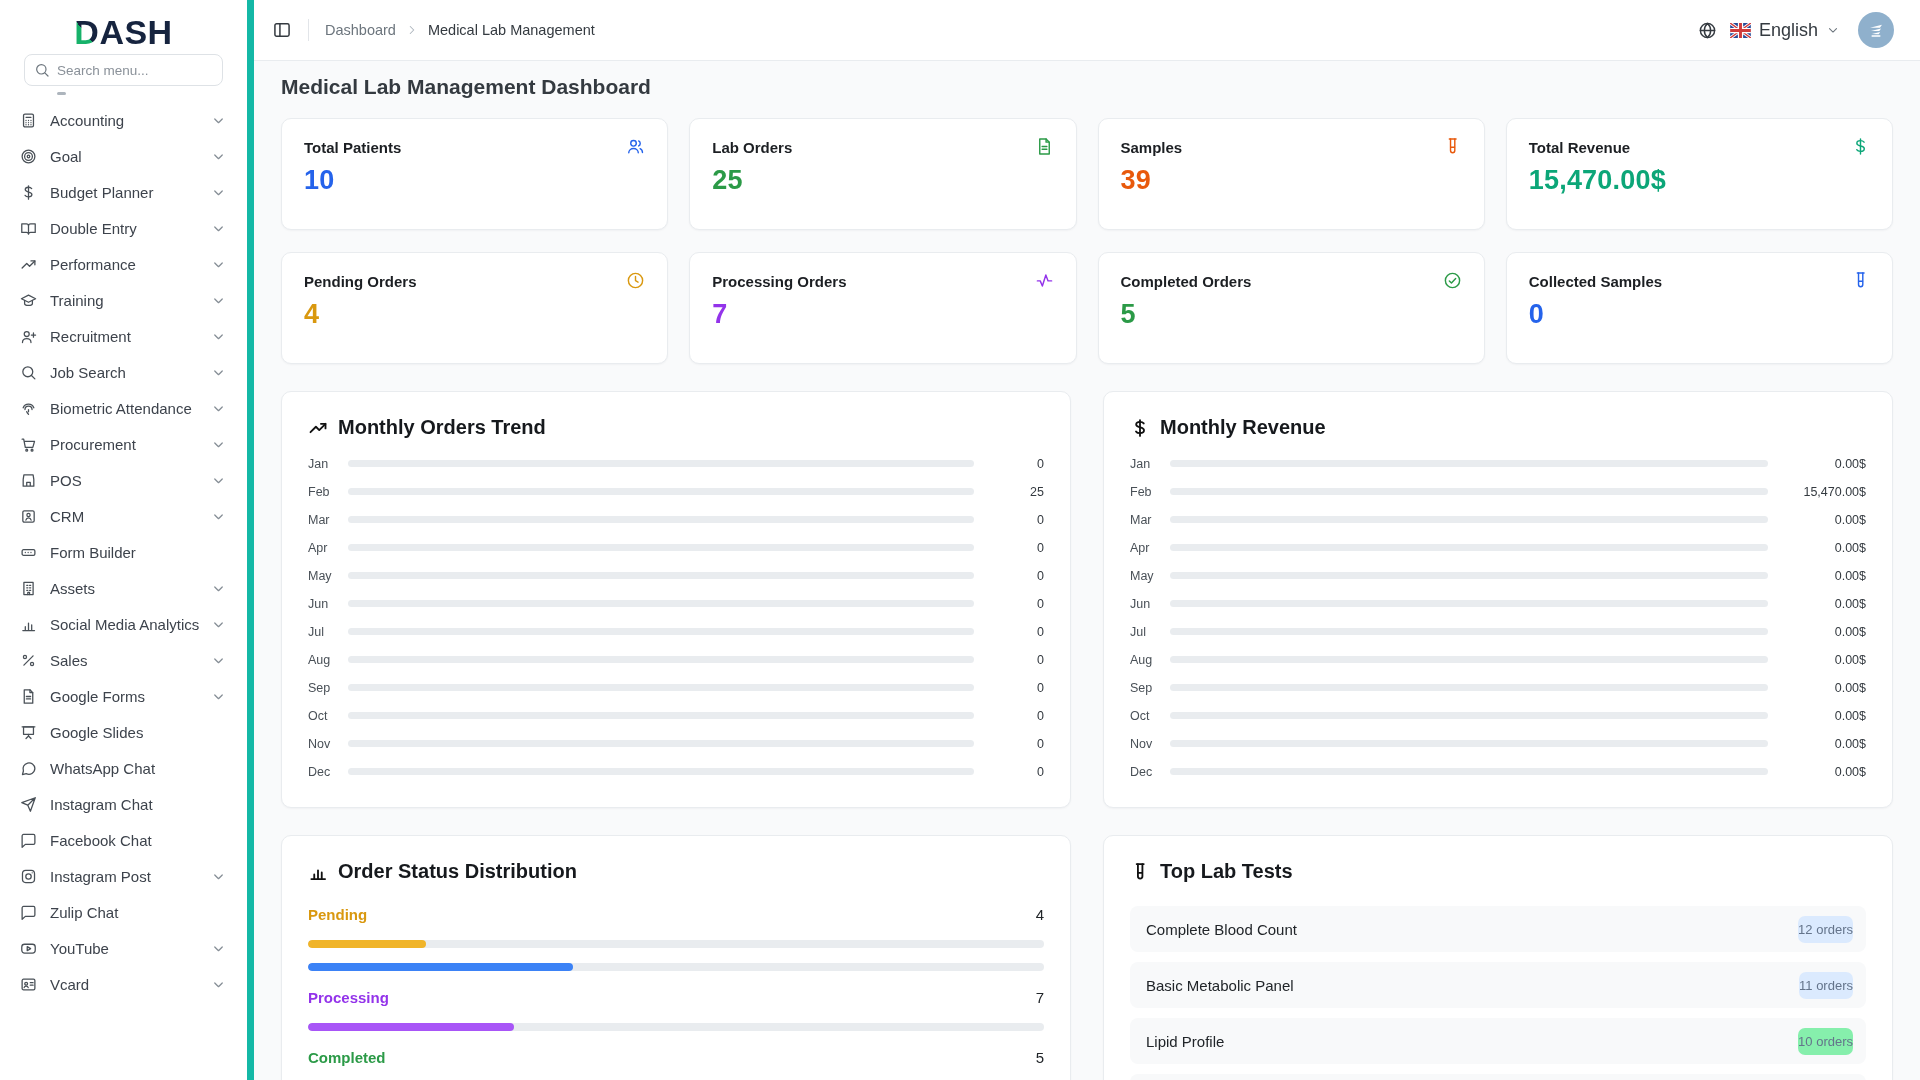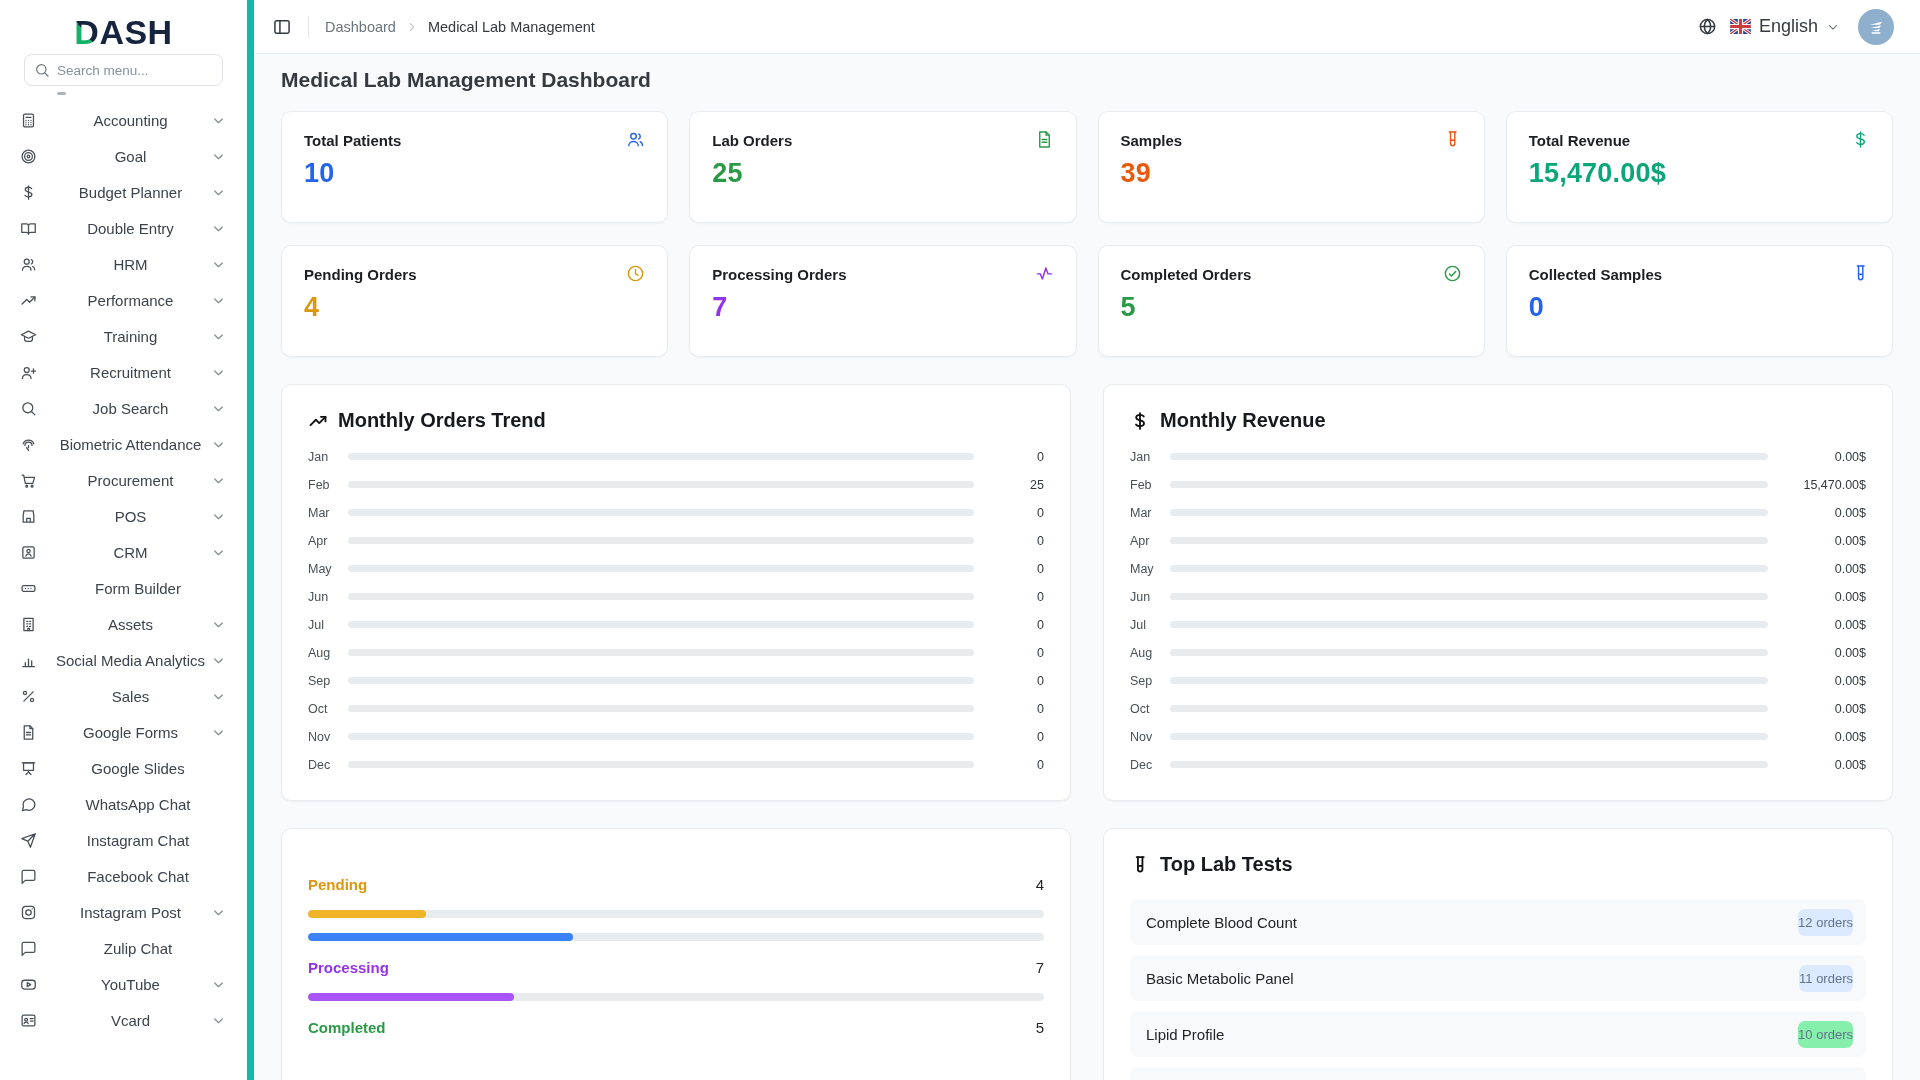--- a/index.html
+++ b/index.html
@@ -15,28 +15,28 @@
             background:linear-gradient(52deg,#17b26a 46%,#16243f 46%);
             -webkit-background-clip:text; background-clip:text; -webkit-text-fill-color:transparent; }
   .search-wrap { margin:2px 24px 0; position:relative; }
   .search-wrap input { width:100%; height:32px; border:1px solid #dee2e6; border-radius:8px;
                        padding:0 10px 0 32px; font-size:13.5px; color:#495057; outline:none;
                        font-family:"Liberation Sans",sans-serif; background:#fff; }
   .search-wrap input::placeholder { color:#8a9199; }
   .search-wrap .s-ic { position:absolute; left:10px; top:8px; width:16px; height:16px; color:#6c757d; }
   .scroll-sliver { width:9px; height:3px; background:#adb5bd; border-radius:2px; margin:6px 0 0 57px; }
   nav.side-nav { margin-top:7px; }
-  .s-item { display:flex; align-items:center; height:36px; padding:0 21px 0 20px; cursor:pointer;text-align:center; }
+  .s-item { display:flex; align-items:center; height:36px; padding:0 21px 0 20px; cursor:pointer; }
   .s-item .ic { width:17px; height:17px; color:#495057; margin-right:13px; flex:none; }
   .s-item .lbl { font-size:15px; color:#3d434c; flex:1; white-space:nowrap; overflow:hidden; }
   .s-item .chev { width:15px; height:15px; color:#868e96; flex:none; }
 
   
   .main { margin-left:254px; }
-  .topbar { height:54px; background:#fff; border-bottom:1px solid #e9ecef; display:flex;
+  .topbar { height:61px; background:#fff; border-bottom:1px solid #e9ecef; display:flex;
             align-items:center; padding:0 26px 0 18px; }
   .tb-toggle { width:20px; height:20px; color:#343a40; cursor:pointer; }
   .tb-div { width:1px; height:22px; background:#e2e5e9; margin:0 16px; }
   .bc-link { font-size:14.5px; color:#6c757d; cursor:pointer; }
   .bc-sep { width:14px; height:14px; color:#adb5bd; margin:0 9px; }
   .bc-cur { font-size:14.5px; color:#343a40; font-weight:500; }
   .tb-right { margin-left:auto; display:flex; align-items:center; }
   .tb-globe { width:19px; height:19px; color:#343a40; cursor:pointer; margin-right:13px; }
   .lang { display:flex; align-items:center; gap:8px; font-size:18px; color:#343a40; cursor:pointer; }
   .lang .chev { width:14px; height:14px; color:#6c757d; }
@@ -145,35 +145,20 @@
           </svg>
         </span>
       </div>
       <div class="s-item">
         <span class="ic">
           <svg viewBox="0 0 24 24" fill="none" stroke="currentColor" stroke-width="1.8" stroke-linecap="round" stroke-linejoin="round" style="width:100%;height:100%;display:block">
             <path d="M2.5 5.5H9a3 3 0 0 1 3 3V20a3 3 0 0 0-3-2.5H2.5zM21.5 5.5H15a3 3 0 0 0-3 3V20a3 3 0 0 1 3-2.5h6.5z"></path>
           </svg>
         </span>
         <span class="lbl">Double Entry</span>
-        <span class="chev">
-          <svg viewBox="0 0 24 24" fill="none" stroke="currentColor" stroke-width="2" stroke-linecap="round" stroke-linejoin="round" style="width:100%;height:100%;display:block">
-            <polyline points="6 9.5 12 15.5 18 9.5"></polyline>
-          </svg>
-        </span>
-      </div>
-      <div class="s-item">
-        <span class="ic">
-          <svg viewBox="0 0 24 24" fill="none" stroke="currentColor" stroke-width="1.8" stroke-linecap="round" stroke-linejoin="round" style="width:100%;height:100%;display:block">
-            <circle cx="9.5" cy="8" r="3.5"></circle>
-            <path d="M3.5 20c0-3.3 2.7-5.5 6-5.5s6 2.2 6 5.5"></path>
-            <path d="M16 5a3.5 3.5 0 0 1 0 6.3M17.8 14.8c1.9.8 3 2.5 3 4.7"></path>
-          </svg>
-        </span>
-        <span class="lbl">HRM</span>
         <span class="chev">
           <svg viewBox="0 0 24 24" fill="none" stroke="currentColor" stroke-width="2" stroke-linecap="round" stroke-linejoin="round" style="width:100%;height:100%;display:block">
             <polyline points="6 9.5 12 15.5 18 9.5"></polyline>
           </svg>
         </span>
       </div>
       <div class="s-item">
         <span class="ic">
           <svg viewBox="0 0 24 24" fill="none" stroke="currentColor" stroke-width="1.8" stroke-linecap="round" stroke-linejoin="round" style="width:100%;height:100%;display:block">
             <polyline points="3 17 9.5 10.5 13.5 14.5 21 7"></polyline>
@@ -721,20 +706,28 @@
               <span class="m-label">Dec</span>
               <span class="m-track" style="background:#e9ecef"><span class="m-fill" style="width:0%;background:#22c55e"></span></span>
               <span class="m-val wide">0.00$</span>
             </div>
           </div>
         </div>
       </div>
 
     <div class="duo" id="bottom-row">
         <div class="panel bottom">
+          <div class="p-title">
+            <span class="ic">
+              <svg viewBox="0 0 24 24" fill="none" stroke="currentColor" stroke-width="2.2" stroke-linecap="round" stroke-linejoin="round" style="width:100%;height:100%;display:block">
+                <path d="M4 20.5h16.5M7.5 20.5v-5.5M12 20.5V10M16.5 20.5v-8"></path>
+              </svg>
+            </span>
+            <span>Order Status Distribution</span>
+          </div>
           <div class="os-rows">
             <div class="os-block">
               <div class="os-head">
                 <span class="os-label" style="color:#d9980f">Pending</span>
                 <span class="os-val">4</span>
               </div>
               <div class="os-track">
                 <div class="os-fill" style="width:16%;background:#f0b429"></div>
               </div>
             </div>

